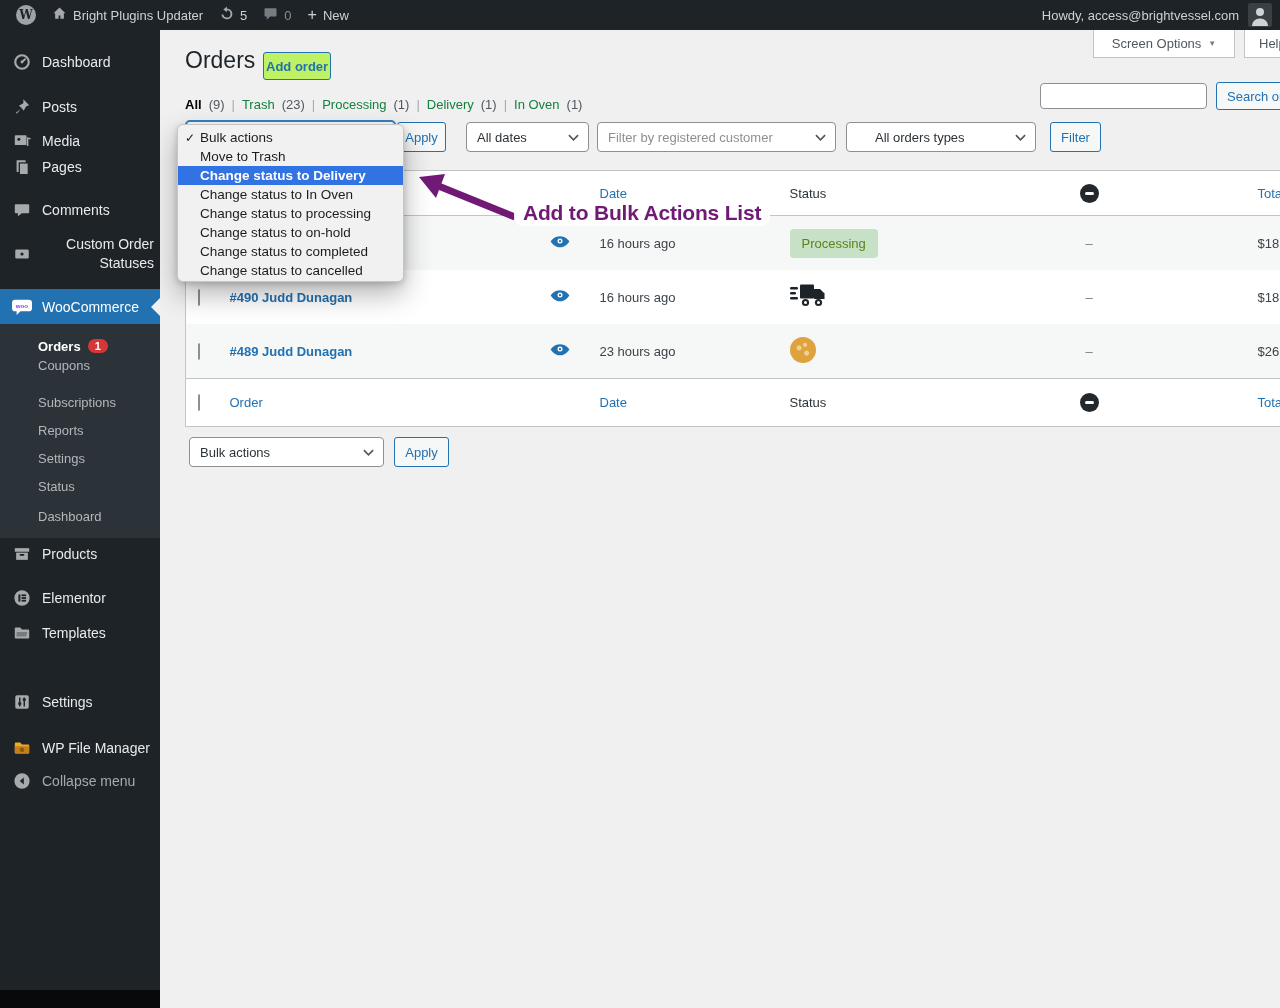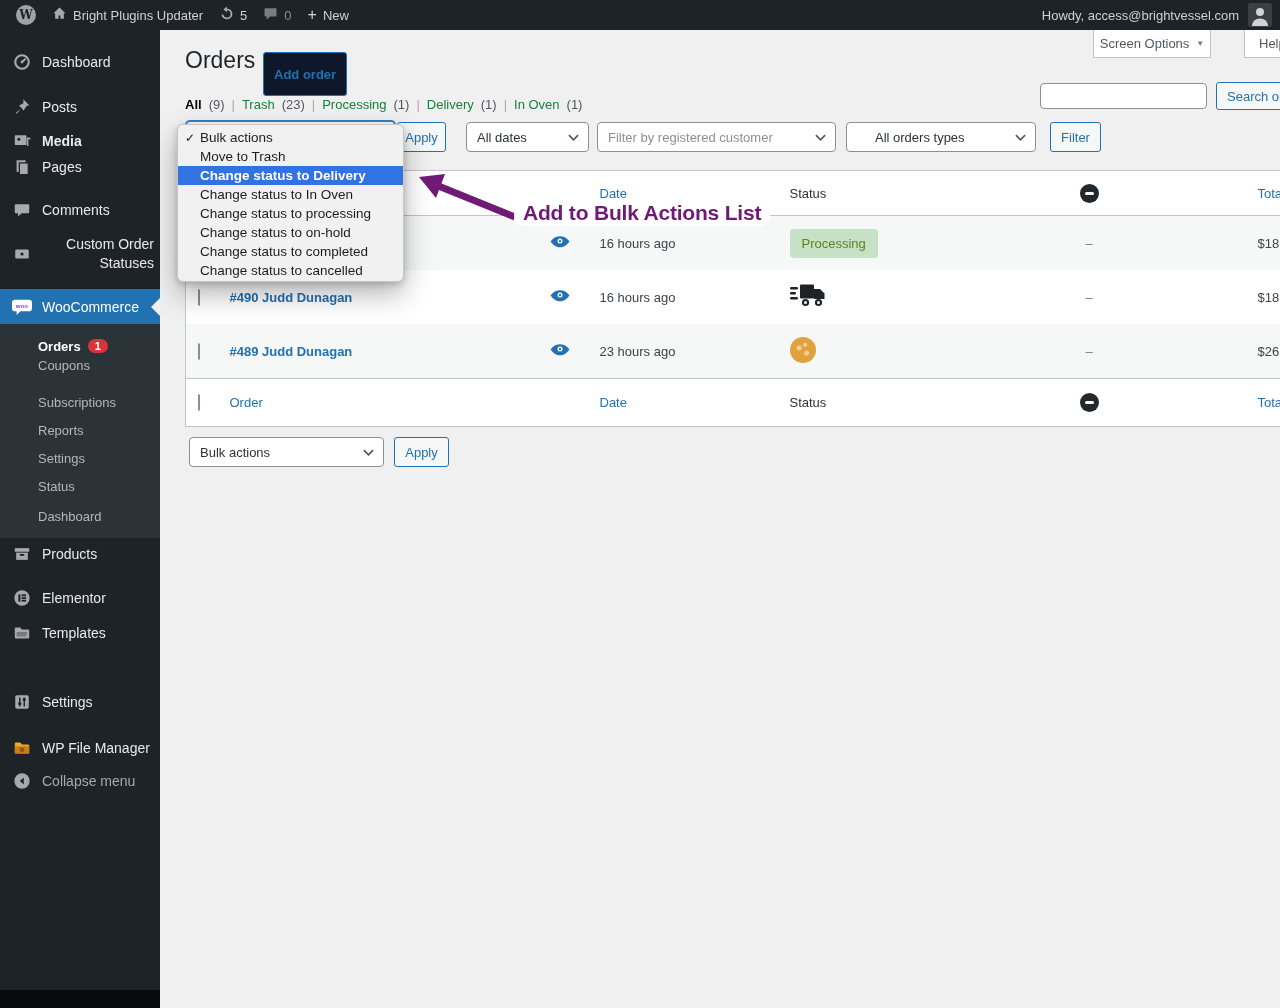--- a/index.html
+++ b/index.html
@@ -17,21 +17,21 @@
            font:700 12px "DejaVu Serif",serif;display:flex;align-items:center;justify-content:center;}
   .plus-glyph{font-size:16px;font-weight:400;line-height:1;}
   .avatar{width:24px;height:24px;border-radius:3px;background:#3a3f44;overflow:hidden;flex:0 0 24px;}
 
   
   .sidebar{position:absolute;left:0;top:30px;width:160px;height:978px;background:#1d2327;z-index:50;text-align:right;}
   .submenu-bg{position:absolute;left:0;top:294px;width:160px;height:214px;background:#2c3338;}
   .mi{position:absolute;left:0;width:160px;height:34px;display:flex;align-items:center;gap:10px;
       padding-left:12px;box-sizing:border-box;color:#e8eaec;font-size:14px;cursor:pointer;}
   .mi .ic{width:20px;height:20px;flex:0 0 20px;display:flex;align-items:center;justify-content:center;}
-  .mi-dashboard{top:15px;}.mi-posts{top:60px;}.mi-media{top:94px;font-weight:bold;}.mi-pages{top:120px;}
+  .mi-dashboard{top:15px;}.mi-posts{top:60px;}.mi-media{top:94px;}.mi-pages{top:120px;}
   .mi-comments{top:163px;}
   .mi-cos{top:198px;height:52px;align-items:center;}
   .mi-cos .lbl{line-height:1.35;width:112px;}
   .mi-woo{top:259px;height:35px;background:#2271b1;color:#fff;font-weight:400;}
   .woo-arrow{position:absolute;right:0;top:268px;width:0;height:0;z-index:55;
              border:9px solid transparent;border-right:9px solid #f0f0f1;}
   .mi-products{top:507px;}.mi-elementor{top:551px;}.mi-templates{top:586px;}
   .mi-tools{top:621px;}.mi-settings2{top:655px;}.mi-wpfm{top:701px;}
   .mi-collapse{top:734px;color:#a7aaad;}
   .smi{position:absolute;left:0;width:160px;height:28px;display:flex;align-items:center;
@@ -39,30 +39,30 @@
   .smi-orders{top:302px;color:#fff;font-weight:700;}
   .smi-coupons{top:321px;}.smi-subs{top:358px;}.smi-reports{top:386px;}
   .smi-wsettings{top:414px;}.smi-status{top:442px;}.smi-ext{top:472px;}
   .badge-red{background:#d63638;color:#fff;border-radius:10px;padding:1px 7px;margin-left:7px;
              font-size:11px;font-weight:600;}
   .side-strip{position:absolute;left:0;bottom:0;width:160px;height:18px;background:#07090a;}
 
   
   .tab{position:absolute;background:#fff;border:1px solid #c3c4c7;border-top:none;color:#50575e;
        font-size:13px;display:flex;align-items:center;justify-content:center;gap:7px;cursor:pointer;box-sizing:border-box;}
-  .tab-screen{left:1093px;top:30px;width:118px;height:28px;}
+  .tab-screen{left:1093px;top:30px;width:142px;height:28px;}
   .tab-help{left:1244px;top:30px;width:70px;height:28px;justify-content:flex-start;padding-left:14px;}
   .caret{font-size:8px;color:#787c82;}
 
   
   .page-title{position:absolute;left:185px;top:47px;font-size:23px;font-weight:400;color:#1d2327;}
   .btn{background:#f6f7f7;border:1px solid #2271b1;border-radius:3px;color:#2271b1;font-size:13px;
        display:flex;align-items:center;justify-content:center;box-sizing:border-box;cursor:pointer;
        font-family:"Liberation Sans",sans-serif;}
-  .add-order{position:absolute;left:263px;top:52px;height:44px;padding:0 10px;font-weight:600;background:#0f172a;}
+  .add-order{position:absolute;left:263px;top:52px;height:28px;padding:0 2px;font-weight:600;background:#bef264;}
   .search-input{position:absolute;left:1040px;top:83px;width:167px;height:26px;background:#fff;
                 border:1px solid #8c8f94;border-radius:4px;box-sizing:border-box;font-size:13px;padding:0 8px;color:#2c3338;}
   .search-btn{position:absolute;left:1216px;top:82px;height:28px;width:120px;white-space:nowrap;justify-content:flex-start;padding:0 10px;}
 
   .subsubsub{position:absolute;left:185px;top:97px;font-size:13px;display:flex;align-items:center;gap:7px;white-space:nowrap;}
   .ssl{color:#15803d;cursor:pointer;}
   .ss-current{color:#000;font-weight:600;}
   .ss-count{color:#50575e;}
   .ss-sep{color:#a7aaad;}
 

